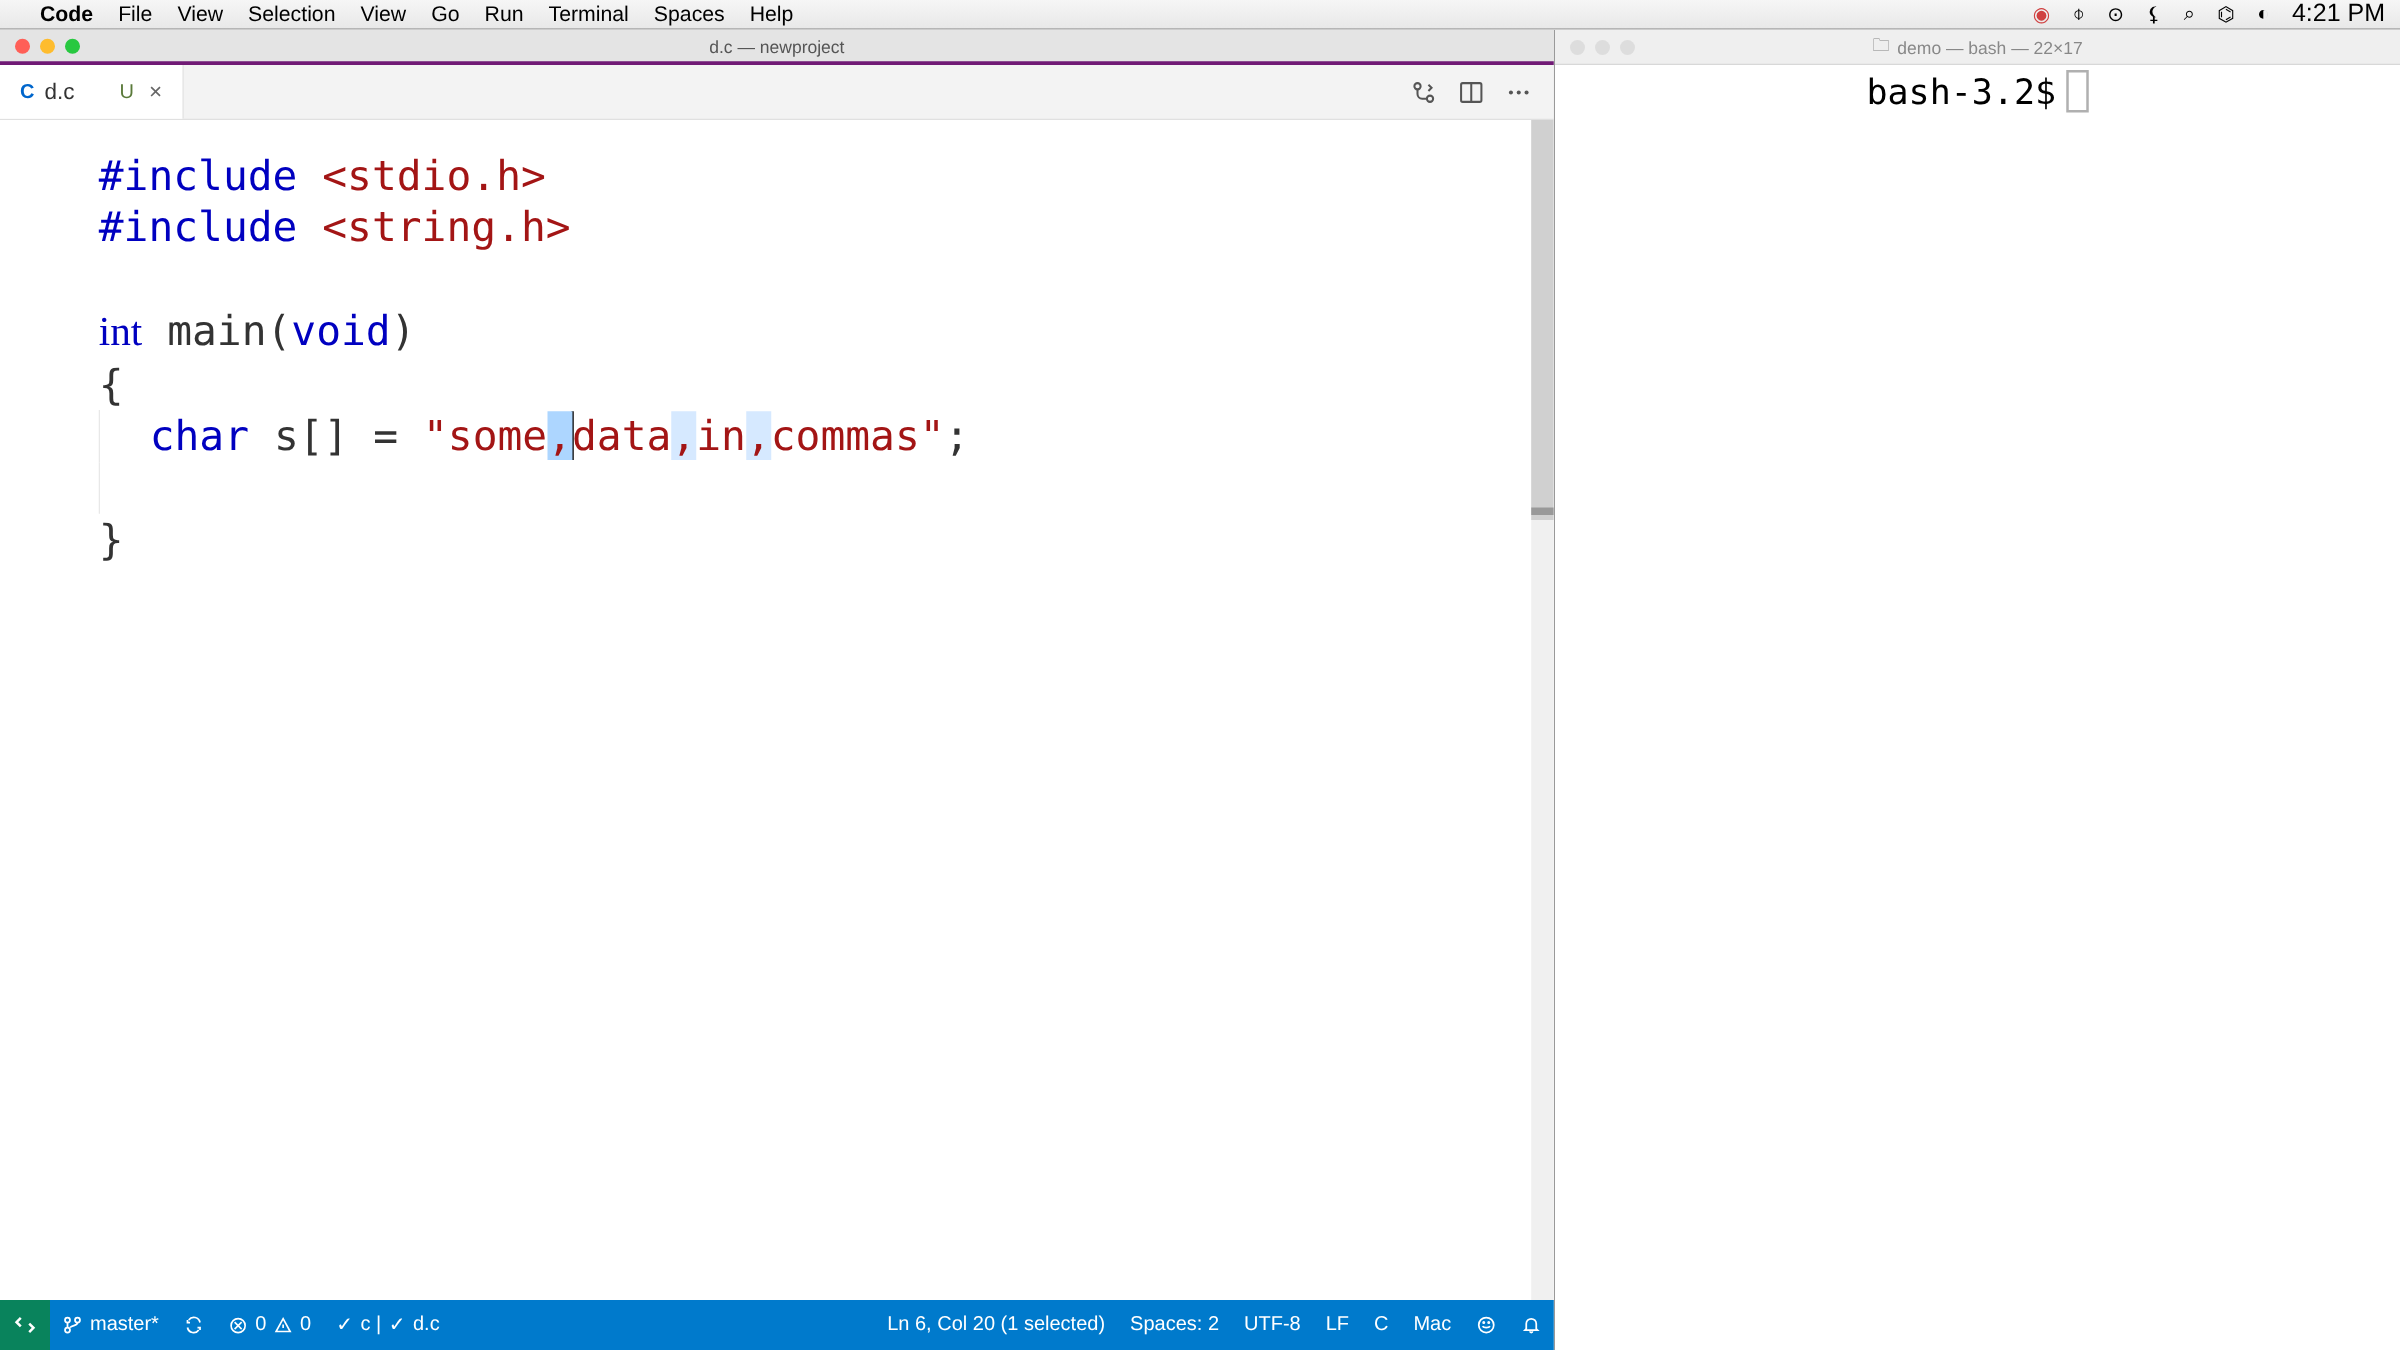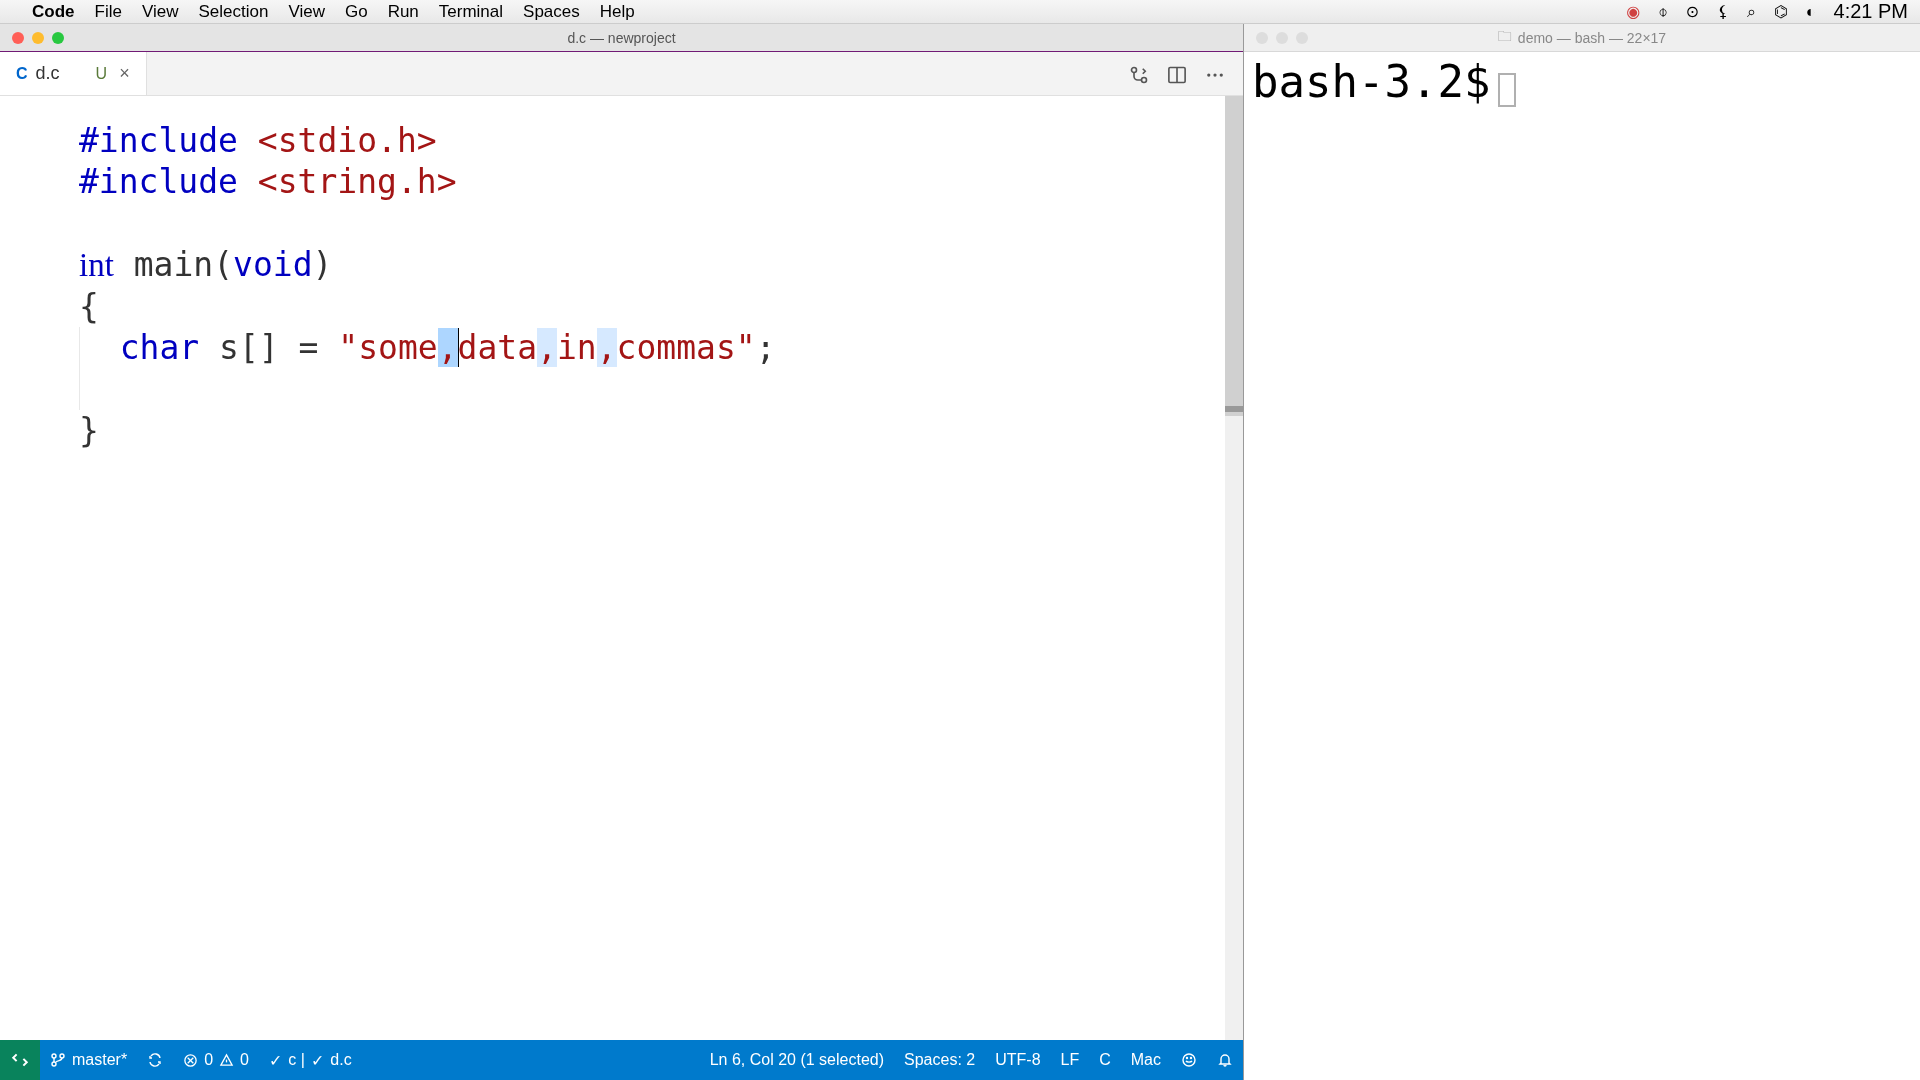--- a/index.html
+++ b/index.html
@@ -50,21 +50,21 @@
   flex-direction: column;
   border-right: 1px solid #999;
   position: relative;
 }
 .vscode-titlebar {
   height: 28px;
   background: #e4e4e4;
   display: flex;
   align-items: center;
   position: relative;
-  border-bottom: 1px solid #701a75;
+  border-bottom: 3px solid #701a75;
 }
 .traffic-lights {
   display: flex;
   gap: 8px;
   padding-left: 12px;
 }
 .traffic-light {
   width: 12px; height: 12px;
   border-radius: 50%;
 }
@@ -245,23 +245,24 @@
   left: 50%;
   transform: translateX(-50%);
   font-size: 14px;
   display: flex;
   align-items: center;
   gap: 6px;
 }
 .terminal-body {
   flex: 1;
   font-family: "Menlo", "Consolas", monospace;
-  font-size: 44px;
+  font-size: 28px;
   padding: 4px 8px;
   color: #000;
+  text-align: center;
 }
 .terminal-cursor {
   display: inline-block;
   width: 18px;
   height: 34px;
   border: 2px solid #b0b0b0;
   vertical-align: text-bottom;
   margin-left: 8px;
 }
 

